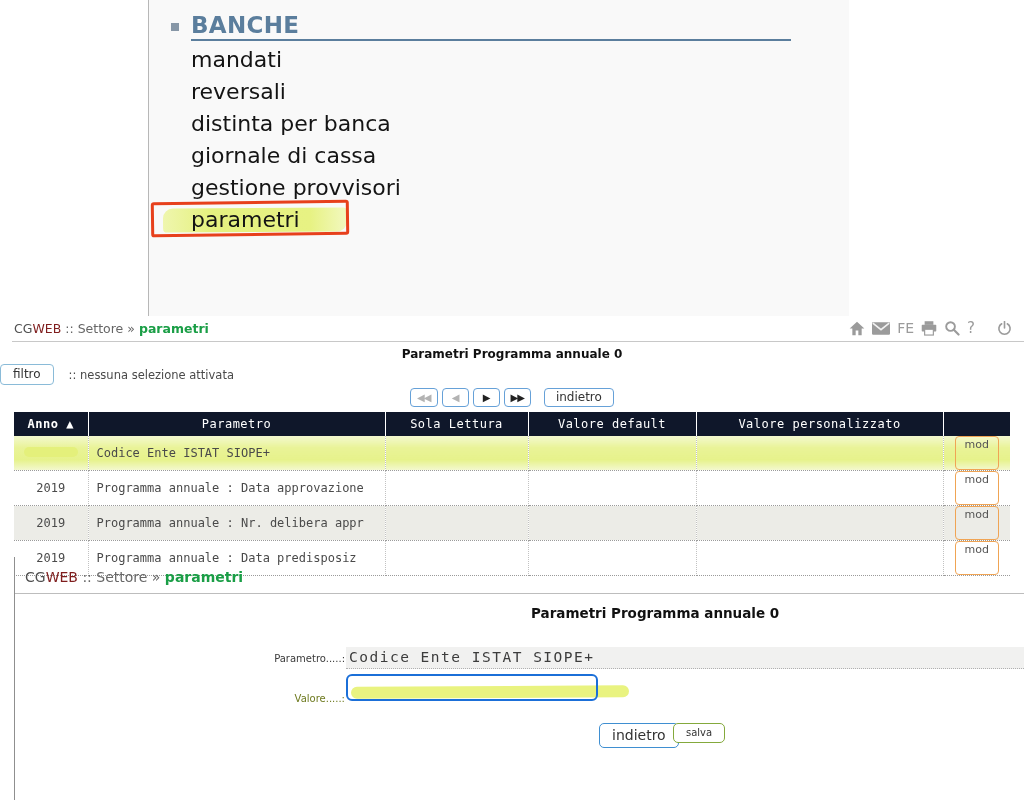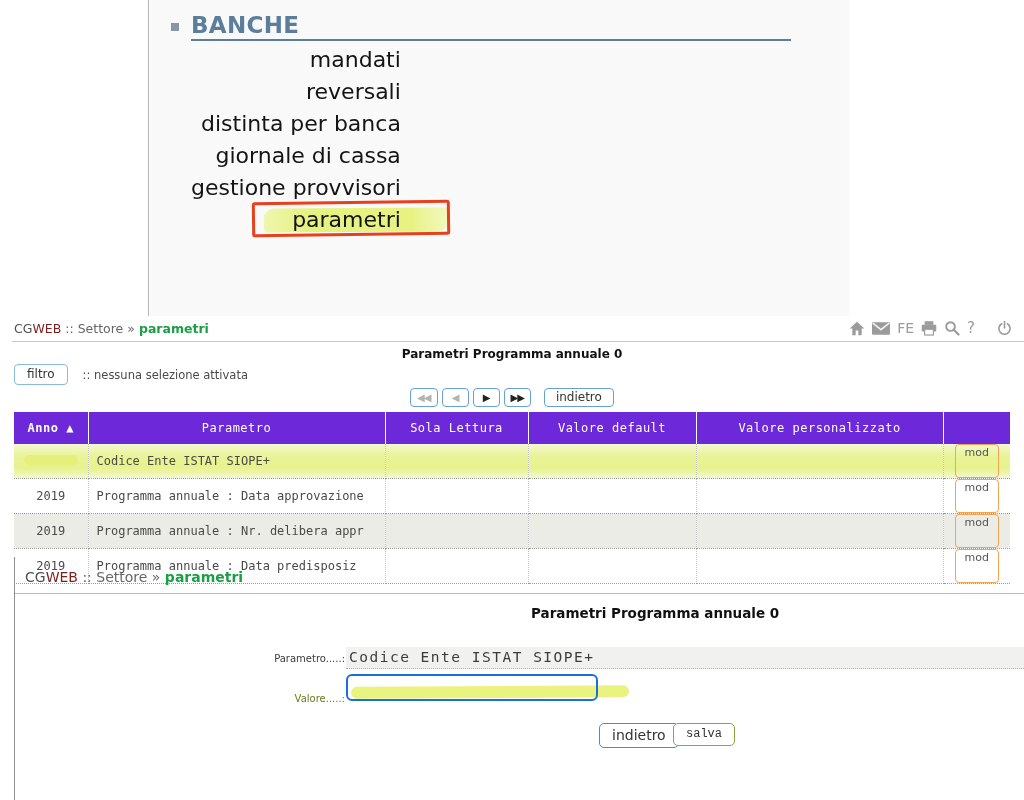--- a/index.html
+++ b/index.html
@@ -1,21 +1,21 @@
 <!DOCTYPE html>
 <html><head>
 <meta charset="utf-8">
 <style>
   * { margin:0; padding:0; box-sizing:border-box; }
   html,body { width:1024px; height:800px; background:#fff; font-family:"DejaVu Sans",sans-serif; overflow:hidden; }
   body { position:relative; }
 
   
   .top-panel { position:absolute; left:148px; top:0; width:701px; height:316px;
-               background:#f9f9f9; border-left:1px solid #b7b7b7;text-align:right; }
+               background:#f9f9f9; border-left:1px solid #b7b7b7; }
   .menu-head { position:absolute; left:22px; top:12px; display:flex; align-items:center; }
   .menu-bullet { width:8px; height:8px; background:#8797a7; margin-right:12px; margin-top:3px; }
   .menu-title { font-size:23px; font-weight:bold; color:#5b7e9d; letter-spacing:0.3px; }
   .menu-underline { position:absolute; left:42px; top:39px; width:600px; height:2px; background:#5b7e9d; }
   .menu-list { position:absolute; left:42px; top:44px; }
   .menu-item { font-size:22px; line-height:32px; color:#141414; cursor:pointer; white-space:nowrap; }
   .menu-item-last { position:relative; display:inline-block; }
   .annot-highlight { position:absolute; left:-28px; top:4px; width:184px; height:24px; z-index:0;
                      background:linear-gradient(90deg,#eff6ae,#e5f180 25%,#e7f283 80%,#f2f8c0);
                      border-radius:10px 4px 10px 4px; transform:rotate(-0.4deg); }
@@ -32,32 +32,32 @@
 
   
   .list-view { position:absolute; left:0; top:316px; width:1024px; height:241px; }
   .list-view .crumb { position:absolute; left:14px; top:5px; font-size:12.5px; }
   .toolbar { position:absolute; right:12px; top:3px; display:flex; align-items:center; gap:7px; color:#9b9b9b; }
   .toolbar .ticon { cursor:pointer; display:flex; align-items:center; }
   .toolbar .tlabel { font-size:14px; color:#9b9b9b; }
   .rule-1 { position:absolute; left:12px; right:0; top:25px; border-top:1px solid #c8c8c8; }
   .list-title { position:absolute; left:0; top:31px; width:100%; text-align:center;
                 font-size:12px; font-weight:bold; color:#111; }
-  .filter-row { position:absolute; left:14px; top:48px; display:flex; align-items:center; gap:15px; }
+  .filter-row { position:absolute; left:0; top:48px; display:flex; align-items:center; gap:15px; }
   .filter-btn { border:1px solid #8abbd8; border-radius:4px; font-size:12px; padding:2px 12px 3px; }
   .filter-status { font-size:11.5px; font-weight:normal; color:#4a4a4a; }
   .pager-row { position:absolute; left:0; top:72px; width:100%; display:flex; justify-content:center; gap:4px; align-items:center; }
   .pg { border:1px solid #66a1d8; border-radius:4px; font-size:10px; height:19px; min-width:27px; padding:0 6px; letter-spacing:-1px; }
   .pg.dis { color:#b3b3b3; }
   .pg.en  { color:#222; }
   .back-btn { border:1px solid #66a1d8; border-radius:4px; font-size:12px; padding:1px 11px 2px; margin-left:9px; }
 
   table.params { position:absolute; left:14px; top:96px; width:996px; border-collapse:collapse;
                  font-family:"DejaVu Sans Mono",monospace; font-size:12px; table-layout:fixed; }
-  table.params th { background:#6d28d9; color:#fff; font-weight:normal; height:32px;
+  table.params th { background:#0f172a; color:#fff; font-weight:normal; height:24px;
                     border-right:1px solid #fff; letter-spacing:0.5px; overflow:hidden; white-space:nowrap; }
   table.params th:first-child { font-weight:bold; }
   table.params th:last-child { border-right:none; }
   table.params td { height:20px; border-bottom:1px dotted #9a9a9a; border-right:1px dotted #c2c2c2;
                     color:#4a4a4a; padding:0 8px; white-space:nowrap; overflow:hidden; }
   table.params td:last-child { border-right:none; text-align:center; padding:0; }
   td.anno { text-align:center; }
   tr.r-hl td { background:linear-gradient(180deg,#f3f8cf 0%,#e9f397 35%,#e6f28b 70%,#f3f8cf 100%); }
   tr.r-gray td { background:#ecece7; }
   .anno-swipe { display:inline-block; width:54px; height:10px; border-radius:6px; background:#e4f07b; }
@@ -77,21 +77,21 @@
                  font-size:14.5px; letter-spacing:1.5px; color:#3c3c3c; line-height:21px; padding-left:3px;
                  white-space:nowrap; overflow:hidden; }
   .valore-hl { position:absolute; left:336px; top:129px; width:278px; height:12px; background:#e9f380;
                border-radius:6px; transform:rotate(-0.3deg); }
   .valore-input { position:absolute; left:331px; top:117px; width:252px; height:27px;
                   border:2px solid #1b6fd8; border-radius:6px; background:transparent;
                   font-family:"DejaVu Sans Mono",monospace; font-size:14px; padding:0 6px; color:#333; outline:none; }
   .d-back { position:absolute; left:584px; top:166px; border:1.5px solid #3f8fd1; border-radius:5px;
             font-size:14px; padding:3px 12px 4px; }
   .d-save { position:absolute; left:658px; top:166px; border:1.5px solid #84a93c; border-radius:5px;
-            font-size:12px; padding:3px 12px 4px;font-family:Liberation Mono, monospace; }
+            font-size:10px; padding:3px 12px 4px; }
 </style>
 </head>
 <body>
 
 <div class="top-panel">
   <div class="menu-head">
     <span class="menu-bullet"></span>
     <span class="menu-title">BANCHE</span>
   </div>
   <div class="menu-underline"></div>

